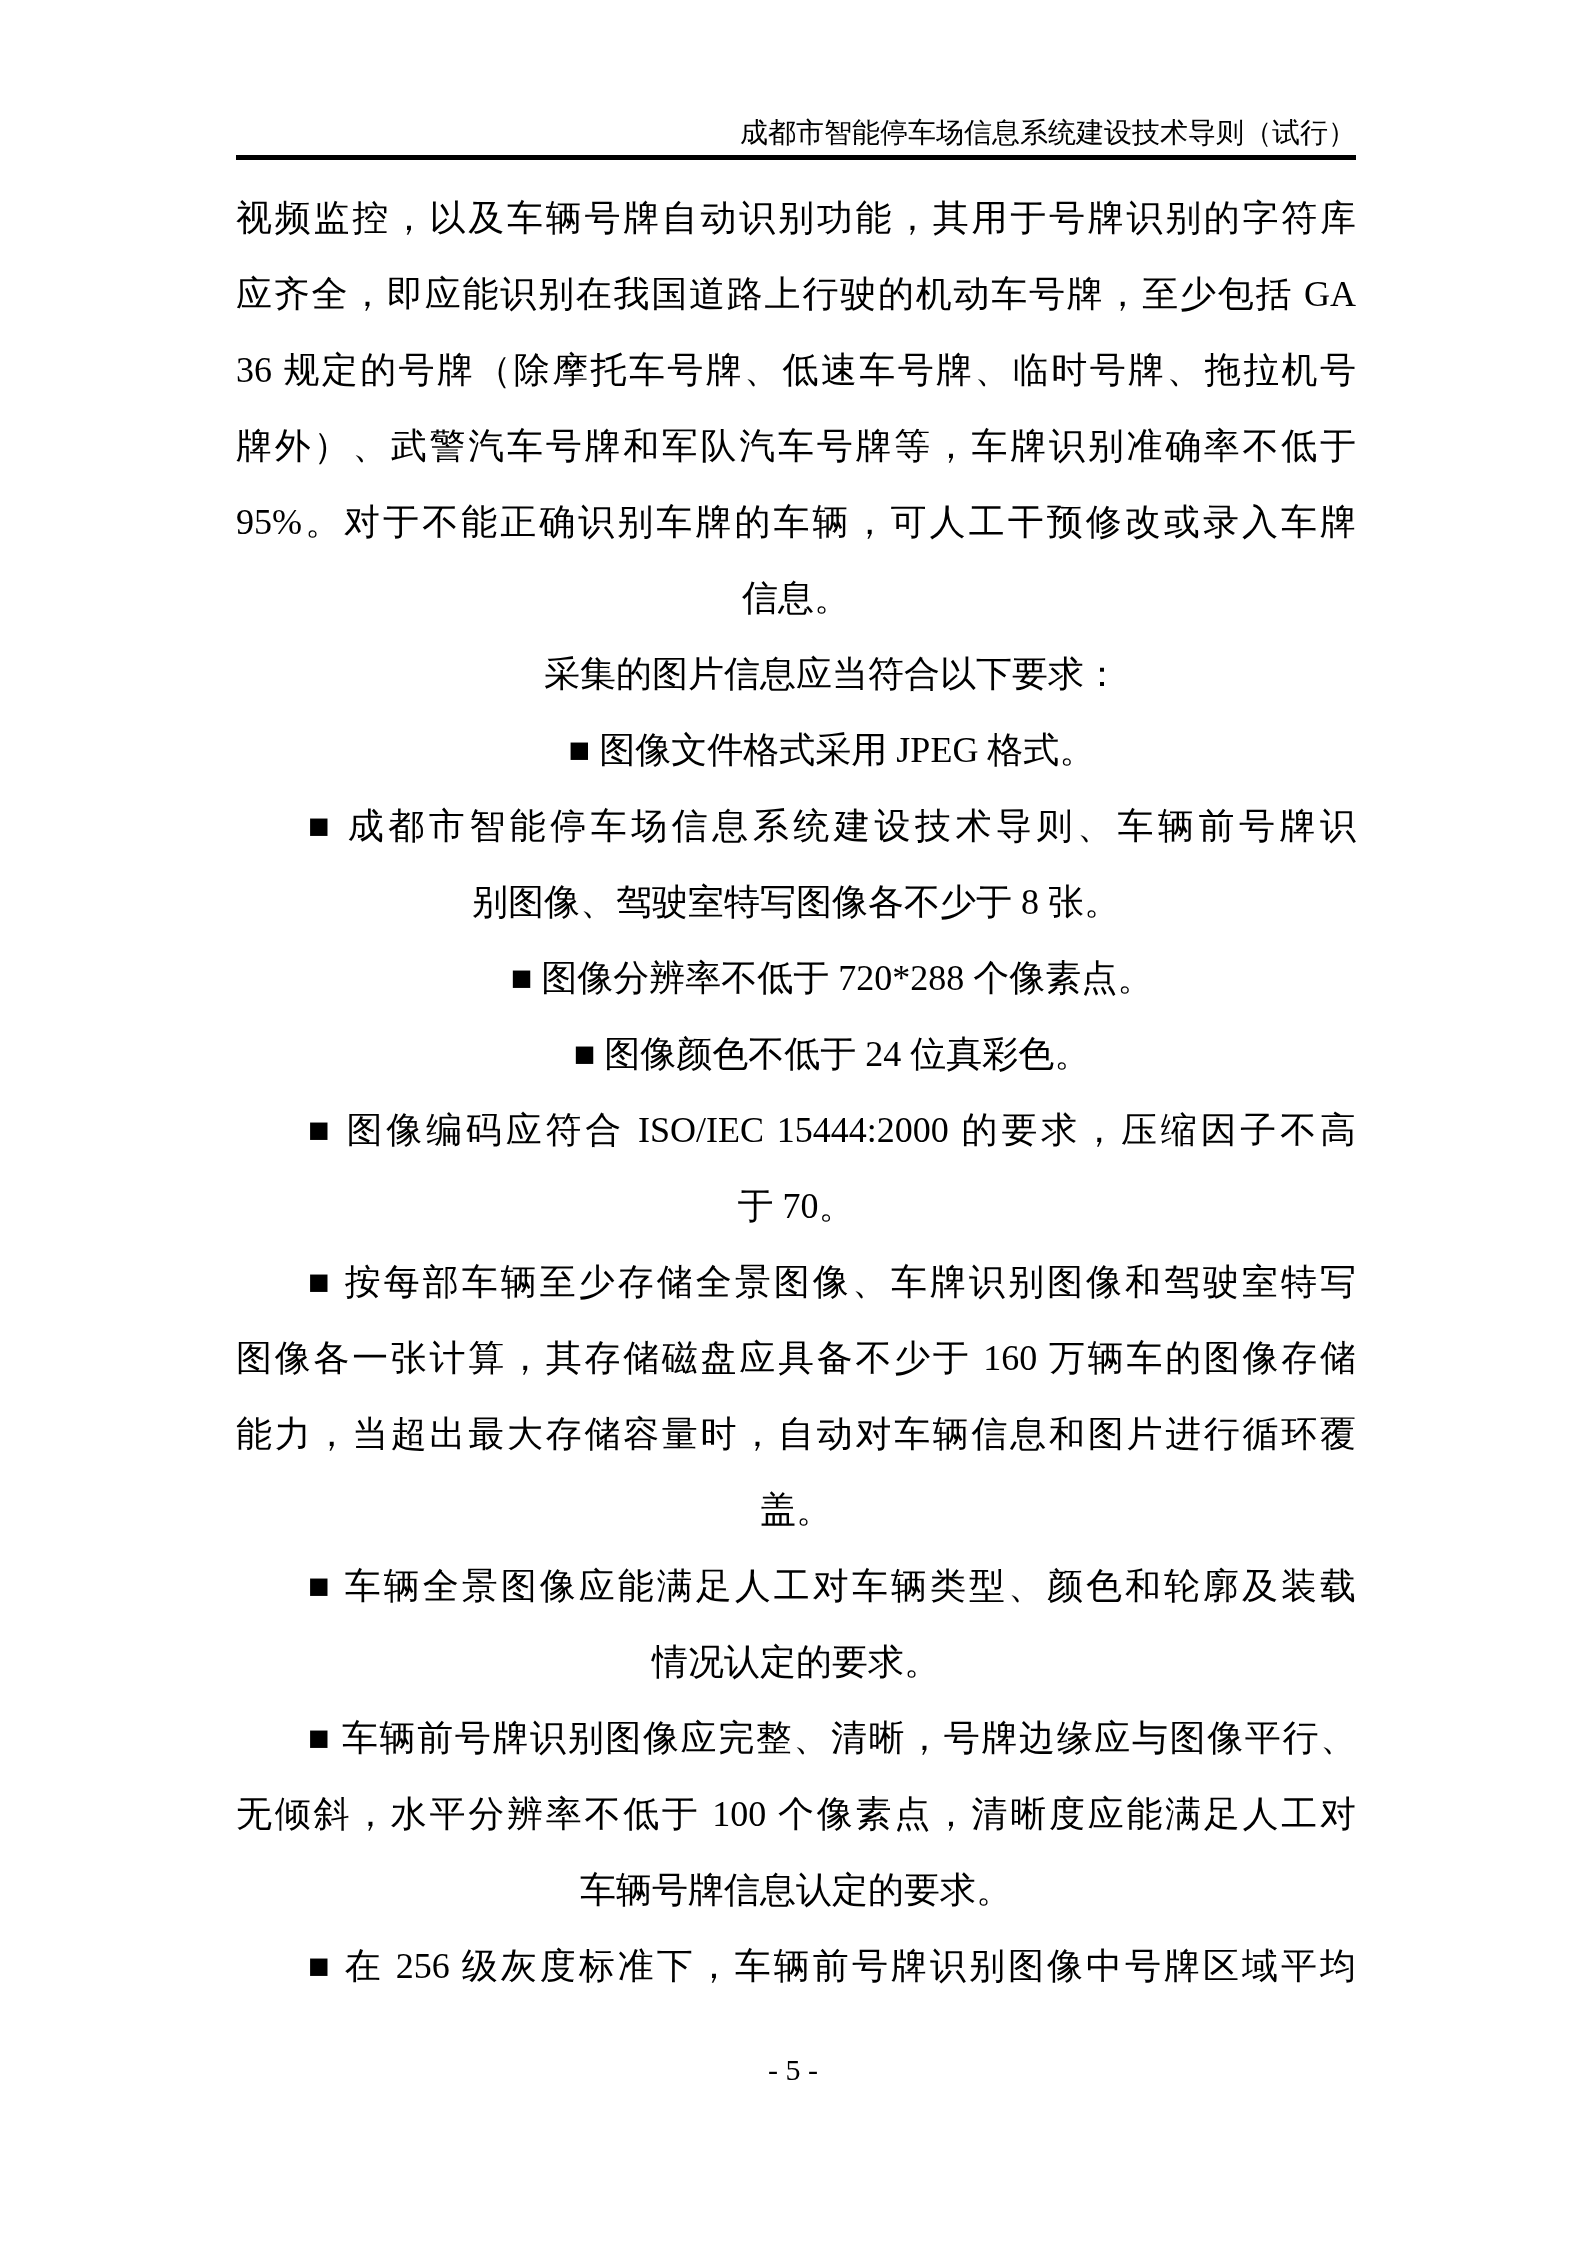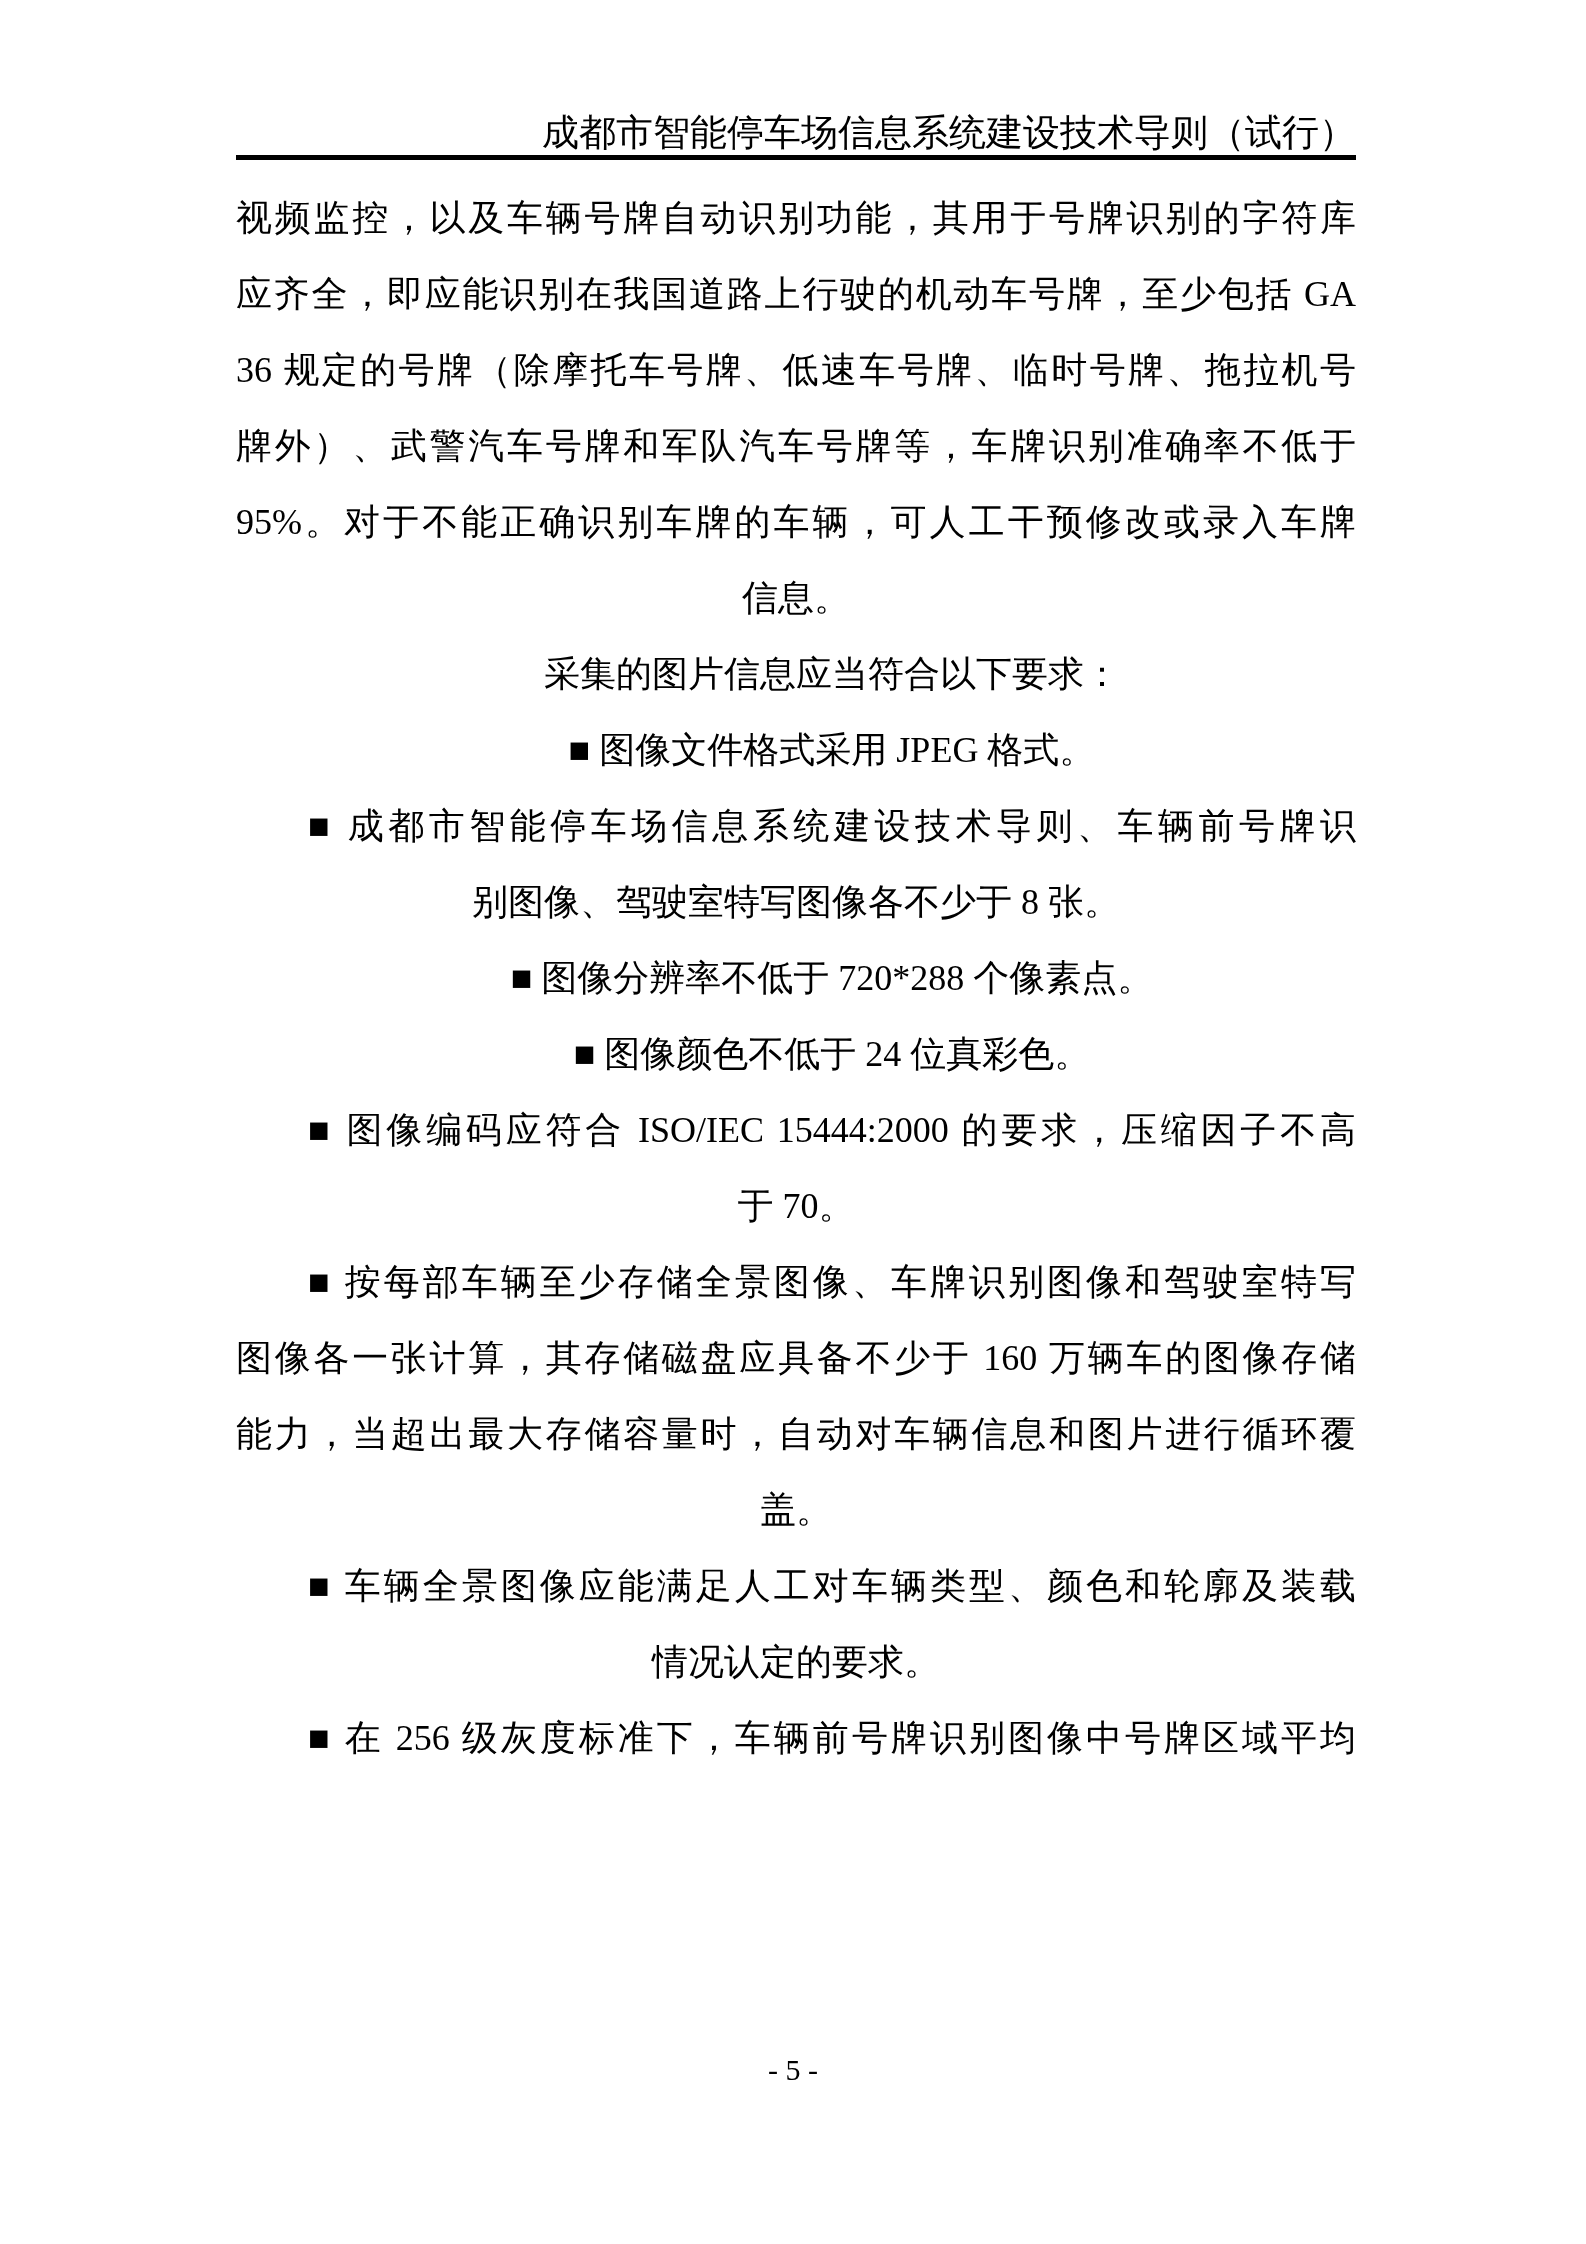--- a/index.html
+++ b/index.html
@@ -22,21 +22,21 @@
     top: 0;
     width: 1120px;
   }
   .header-title {
     position: absolute;
     left: 0;
     top: 109px;
     width: 100%;
     height: 48px;
     line-height: 48px;
-    font-size: 37px;
+    font-size: 28px;
     text-align: right;
     white-space: nowrap;
   }
   .header-rule {
     position: absolute;
     left: 0;
     top: 155px;
     width: 100%;
     height: 5px;
     background: #000000;
@@ -125,20 +125,25 @@
       <div class="ln j">图像各一张计算，其存储磁盘应具备不少于 160 万辆车的图像存储</div>
       <div class="ln j">能力，当超出最大存储容量时，自动对车辆信息和图片进行循环覆</div>
       <div class="ln">盖。</div>
     </div>
 
     <div>
       <div class="ln ind j">■ 车辆全景图像应能满足人工对车辆类型、颜色和轮廓及装载</div>
       <div class="ln">情况认定的要求。</div>
     </div>
 
+    <div>
+      <div class="ln ind j">■ 车辆前号牌识别图像应完整、清晰，号牌边缘应与图像平行、</div>
+      <div class="ln j">无倾斜，水平分辨率不低于 100 个像素点，清晰度应能满足人工对</div>
+      <div class="ln">车辆号牌信息认定的要求。</div>
+    </div>
 
     <div>
       <div class="ln ind j">■ 在 256 级灰度标准下，车辆前号牌识别图像中号牌区域平均</div>
     </div>
 
   </div>
 
   <div class="footer">
     <span>- 5 -</span>
   </div>

